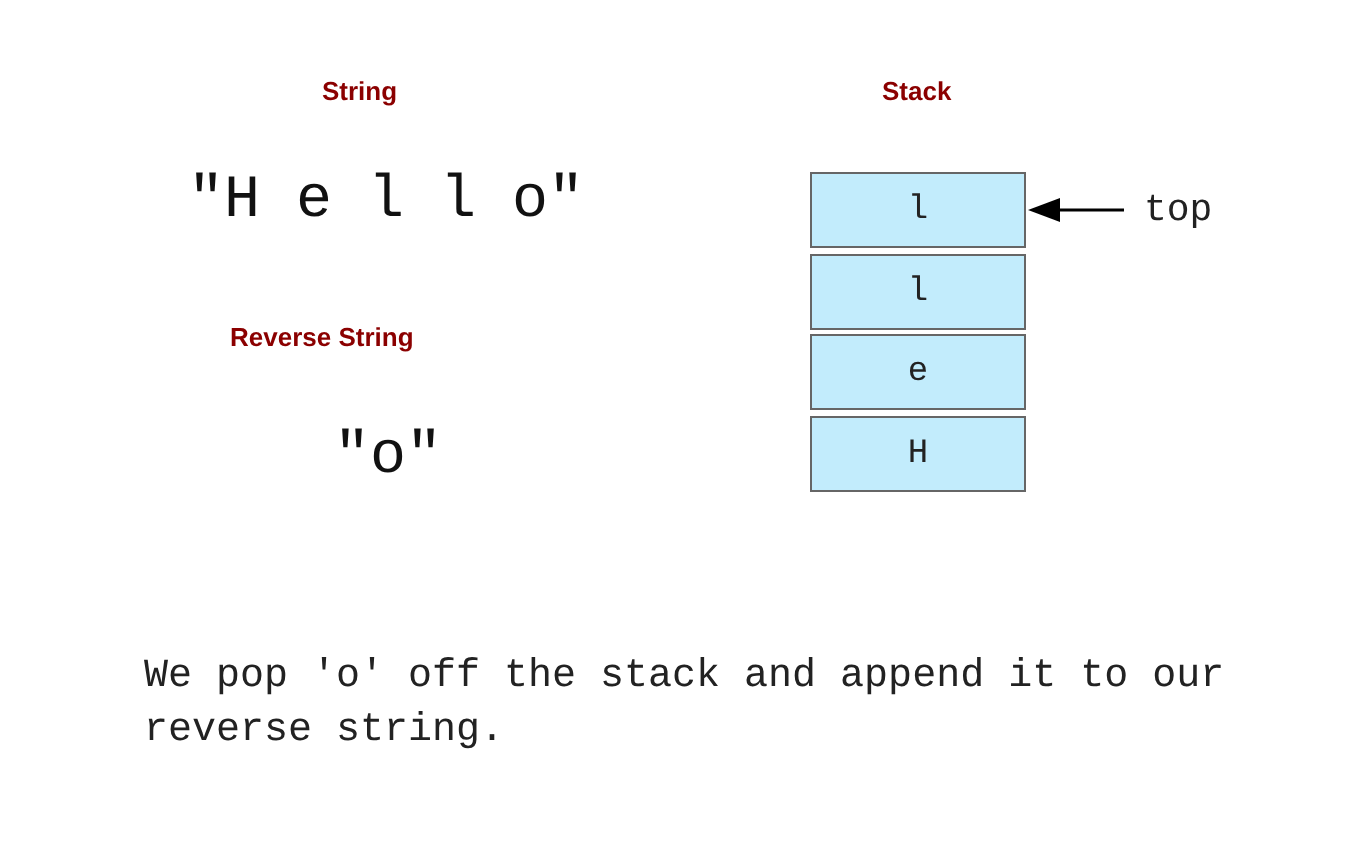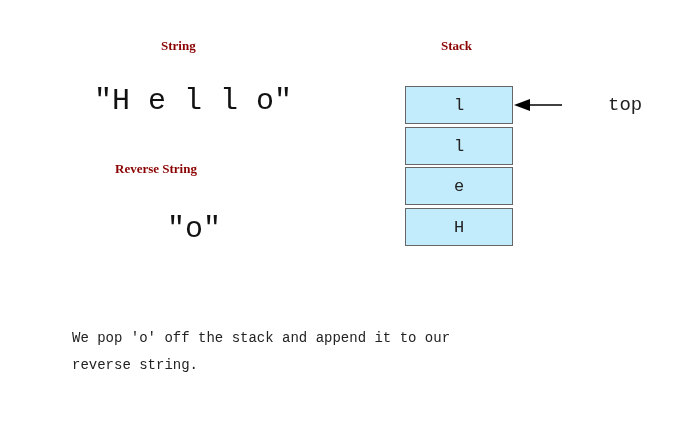--- a/index.html
+++ b/index.html
@@ -1,28 +1,28 @@
 <!DOCTYPE html>
 <html><head>
 <meta charset="utf-8">
 <style>
   html, body { margin:0; padding:0; background:#ffffff; }
   body { width:680px; height:423px; position:relative; overflow:hidden;
          font-family:"Liberation Mono","DejaVu Sans Mono",monospace; }
   .label { position:absolute; color:#8b0000; font-size:13px; font-weight:bold;
-           font-family:Liberation Serif, serif; white-space:pre; }
+           font-family:Liberation Sans, sans-serif; white-space:pre; }
   .big { position:absolute; color:#111; font-size:30px; white-space:pre;
          font-family:"Liberation Mono","DejaVu Sans Mono",monospace; }
   .box { position:absolute; left:405px; width:106px; height:36px;
          background:#c2ecfc; border:1px solid #666666;
          display:flex; align-items:center; justify-content:center;
          font-size:17px; color:#222; }
   .arrow { position:absolute; left:514px; top:97px; }
-  .toplabel { position:absolute; left:572px; top:94px; font-size:19px; color:#222;margin-left:36px; }
-  .desc { position:absolute; left:72px; top:325px; width:560px; font-size:14px;
+  .toplabel { position:absolute; left:572px; top:94px; font-size:19px; color:#222; }
+  .desc { position:absolute; left:72px; top:325px; width:560px; font-size:20px;
           line-height:27px; color:#222; white-space:pre-wrap; }
 </style>
 </head>
 <body>
 
 <div class="label" style="left:161px; top:38px;">String</div>
 <div class="label" style="left:441px; top:38px;">Stack</div>
 
 <div class="big" style="left:94px; top:84px;">"H e l l o"</div>
 

